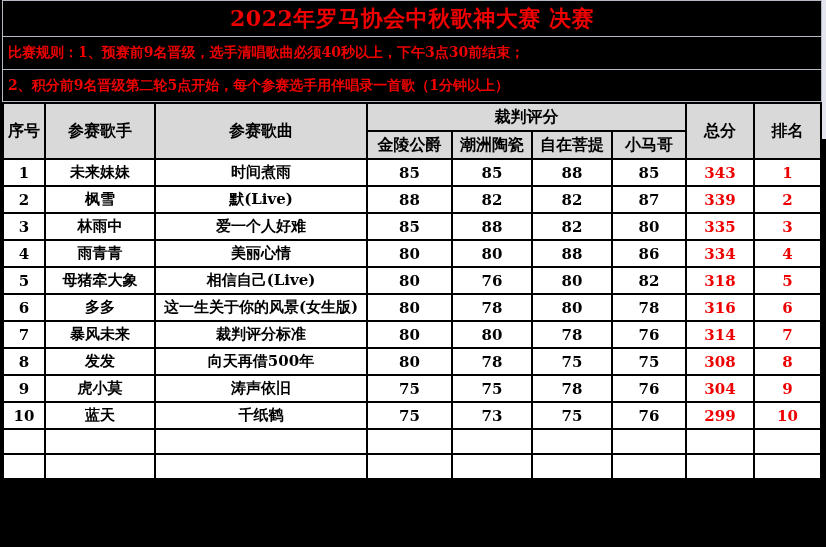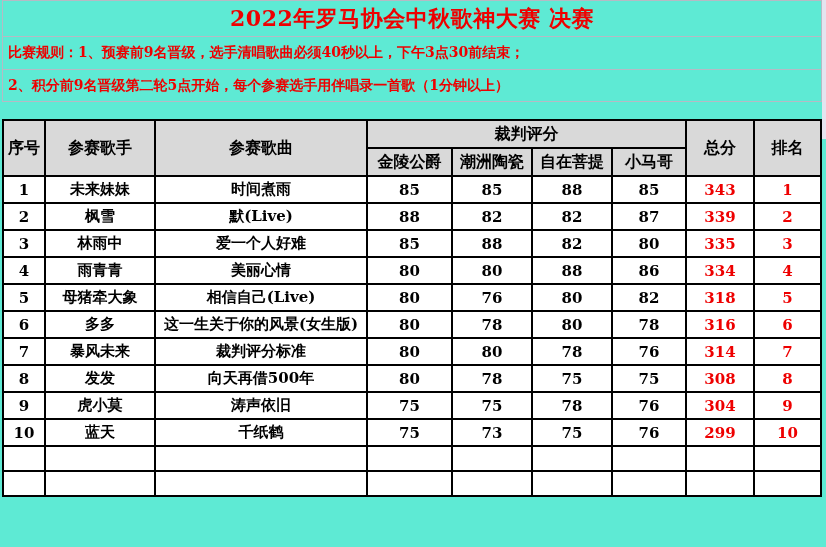--- a/index.html
+++ b/index.html
@@ -2,37 +2,37 @@
 <html><head>
 <meta charset="utf-8">
 <style>
   html,body{margin:0;padding:0;background:#ffffff;}
   body{
     width:826px;height:547px;
     font-family:"DejaVu Serif","Liberation Serif",serif;
     font-weight:bold;
     -webkit-font-smoothing:none;
   }
-  .sheet{position:relative;width:826px;height:547px;overflow:hidden;background:#5eead4;}
+  .sheet{position:relative;width:826px;height:547px;overflow:hidden;background:#000000;}
   .edge-strip{position:absolute;top:0;right:0;width:4px;height:139px;background:#e4e4ef;}
   .top{
     margin-left:2px;width:820px;box-sizing:border-box;
     border-top:1px solid #b6bac4;border-left:1px solid #b6bac4;border-right:1px solid #b6bac4;
   }
   .box{
     box-sizing:border-box;display:flex;align-items:center;
     border-bottom:1px solid #b6bac4;color:#ee0000;overflow:hidden;
   }
   .title-box{height:36px;justify-content:center;font-size:22px;letter-spacing:0.5px;}
   .rule-box{padding-left:5px;padding-right:4px;font-size:14px;}
   .rule-1{height:33px;}
   .rule-2{height:32px;}
   .rule-3{height:37px;line-height:18px;}
   table{
-    margin-left:2px;width:820px;border-collapse:collapse;table-layout:fixed;margin-top:17px;
+    margin-left:2px;width:820px;border-collapse:collapse;table-layout:fixed;
   }
   th,td{
     border:2px solid #000;text-align:center;vertical-align:middle;
     padding:0;overflow:hidden;white-space:nowrap;
   }
   th{background:#d9d9d9;height:26px;font-size:16px;font-weight:bold;color:#000;}
   td{height:25px;font-size:15px;font-weight:bold;color:#000;background:#fff;}
   td.empty{height:23px;}
   td.red{color:#ee0000;}
 </style>

